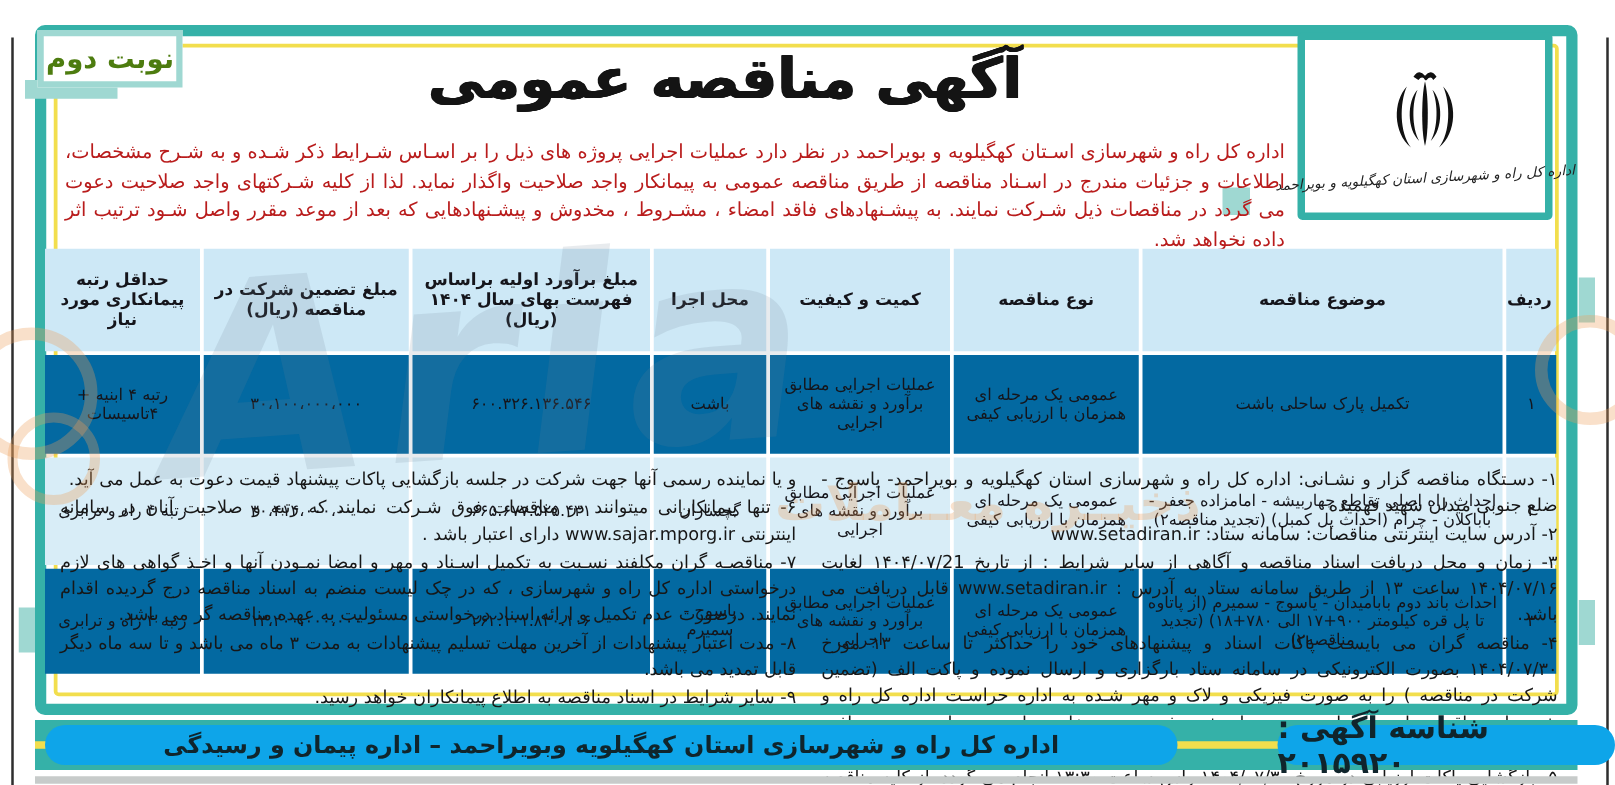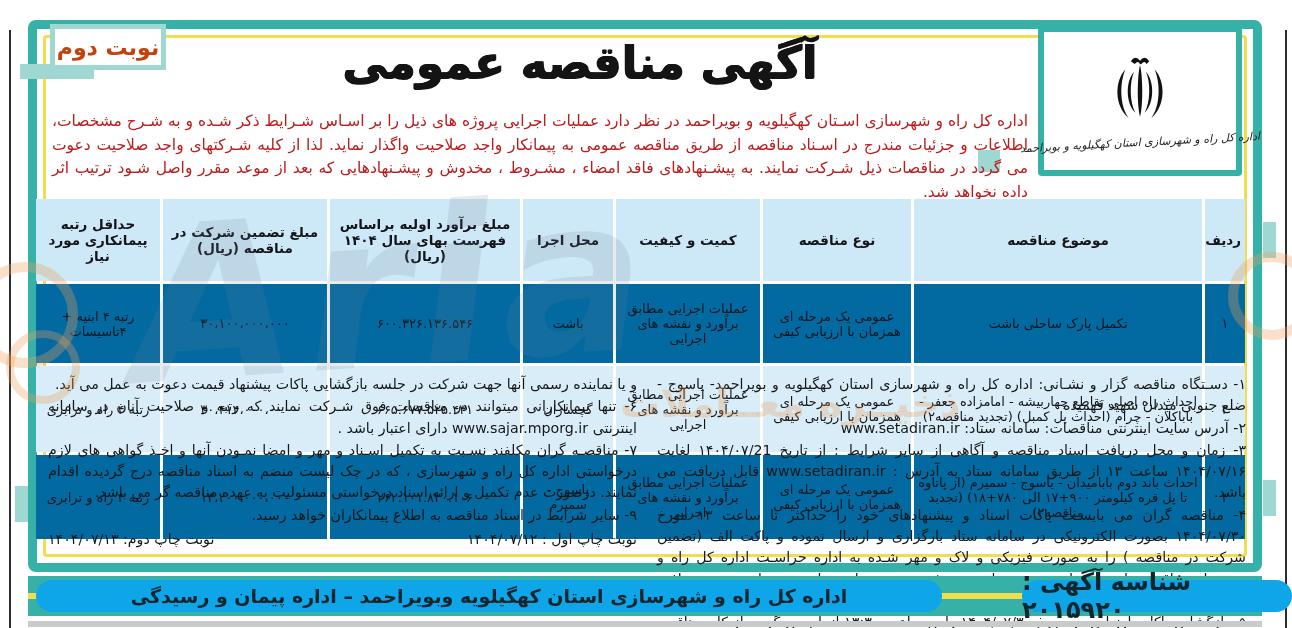--- a/index.html
+++ b/index.html
@@ -18,23 +18,23 @@
 
   
   .accent{background:#9fd8d2;}
   #accent-a{left:20px;top:64px;width:74px;height:15px;}
   #accent-b{left:978px;top:150px;width:22px;height:22px;}
   #accent-c{left:1263px;top:222px;width:13px;height:36px;}
   #accent-d{left:1263px;top:480px;width:13px;height:36px;}
   #accent-e{left:15px;top:486px;width:13px;height:36px;}
 
   
-  #badge{left:50px;top:24px;width:116px;height:46px;background:#fff;border:5px solid #9fd8d2;
+  #badge{left:30px;top:24px;width:116px;height:46px;background:#fff;border:5px solid #9fd8d2;
     box-sizing:border-box;display:flex;align-items:center;justify-content:center;
-    font-size:22px;font-weight:bold;color:#c2410c;}
+    font-size:22px;font-weight:bold;color:#4d7c0f;}
 
   
   #logo-box{left:1038px;top:26px;width:204px;height:150px;background:#fff;border:6px solid #35b1a8;
     border-radius:4px;box-sizing:border-box;display:flex;flex-direction:column;align-items:center;justify-content:center;}
   #logo-caption{font-size:11px;font-style:italic;color:#222;margin-top:4px;transform:rotate(-3deg);white-space:nowrap;}
 
   
   #title{left:280px;top:36px;width:600px;text-align:center;font-size:45px;font-weight:900;color:#141414;
     text-shadow:0.7px 0 0 #141414,-0.7px 0 0 #141414,0 0.7px 0 #141414;}
 
@@ -179,20 +179,21 @@
       <p>۱- دسـتگاه مناقصه گزار و نشـانی: اداره کل راه و شهرسازی استان کهگیلویه و بویراحمد- یاسوج - ضلع جنوبی میدان شهید فهمیده</p>
       <p>۲- آدرس سایت اینترنتی مناقصات: سامانه ستاد: www.setadiran.ir</p>
       <p>۳- زمان و محل دریافت اسناد مناقصه و آگاهی از سایر شرایط : از تاریخ ۱۴۰۴/۰۷/21 لغایت ۱۴۰۴/۰۷/۱۶ ساعت ۱۳ از طریق سامانه ستاد به آدرس : www.setadiran.ir قابل دریافت می باشد.</p>
       <p>۴- مناقصه گران می بایسـت پاکات اسناد و پیشنهادهای خود را حداکثر تا ساعت ۱۳ مورخ ۱۴۰۴/۰۷/۳۰ بصورت الکترونیکی در سامانه ستاد بارگزاری و ارسال نموده و پاکت الف (تضمین شرکت در مناقصه ) را به صورت فیزیکی و لاک و مهر شـده به اداره حراسـت اداره کل راه و شهرسازی واقع در یاسوج- ضلع جنوبی میدان شهید فهمیده- دبیرخانه حراست تحویل و رسید دریافت دارند.</p>
       <p>۵- بازگشایی پاکات ارزیابی در مورخ ۱۴۰۴/۰۷/۳۰ راس ساعت ۱۳:۳۰ انجام می گردد. از کلیه مناقصه گران</p>
     </div>
     <div class="notes-col">
       <p>و یا نماینده رسمی آنها جهت شرکت در جلسه بازگشایی پاکات پیشنهاد قیمت دعوت به عمل می آید.</p>
       <p>۶- تنها پیمانکارانی میتوانند در مناقصات فوق شـرکت نمایند که رتبه و صلاحیت آنان در سامانه اینترنتی www.sajar.mporg.ir دارای اعتبار باشد .</p>
       <p>۷- مناقصـه گران مکلفند نسـبت به تکمیل اسـناد و مهر و امضا نمـودن آنها و اخـذ گواهی های لازم درخواستی اداره کل راه و شهرسازی ، که در چک لیست منضم به اسناد مناقصه درج گردیده اقدام نمایند. درصورت عدم تکمیل و ارائه اسناد درخواستی مسئولیت به عهده مناقصه گر می باشد.</p>
+      <p>۸- مدت اعتبار پیشنهادات از آخرین مهلت تسلیم پیشنهادات به مدت ۳ ماه می باشد و تا سه ماه دیگر قابل تمدید می باشد.</p>
       <p>۹- سایر شرایط در اسناد مناقصه به اطلاع پیمانکاران خواهد رسید.</p>
       <div id="print-row">
         <span>نوبت چاپ اول : ۱۴۰۴/۰۷/۱۲</span>
         <span>نوبت چاپ دوم: ۱۴۰۴/۰۷/۱۳</span>
       </div>
     </div>
   </div>
 
   <div id="footer-band" class="abs">
     <div id="footer-yellow" class="abs"></div>

